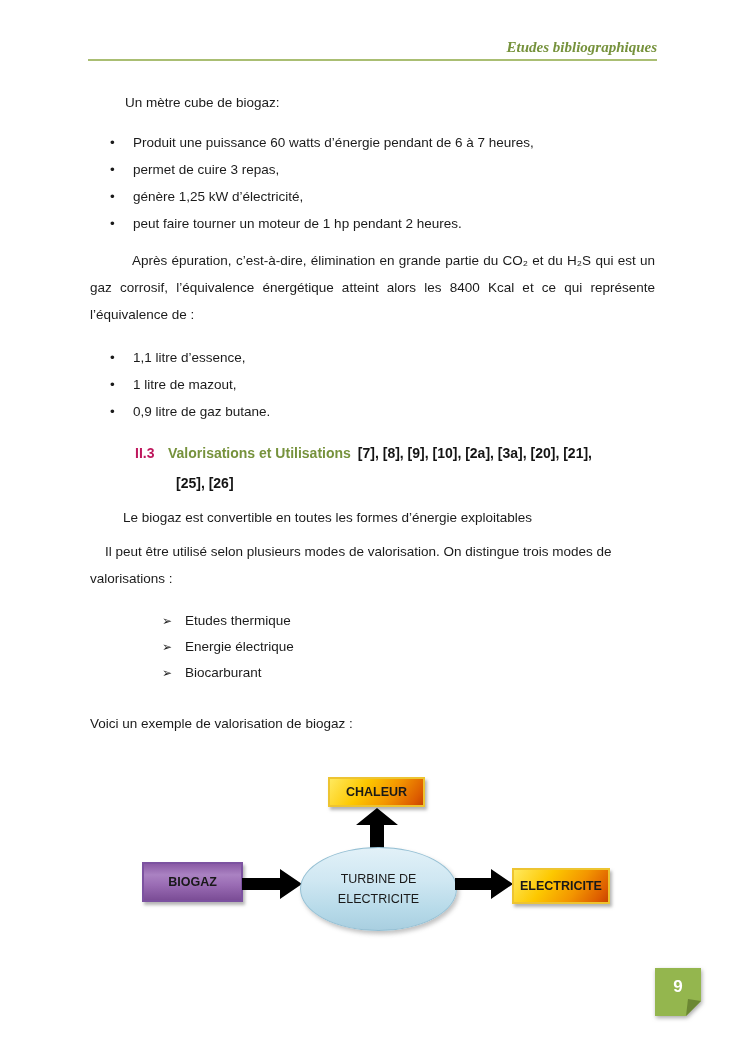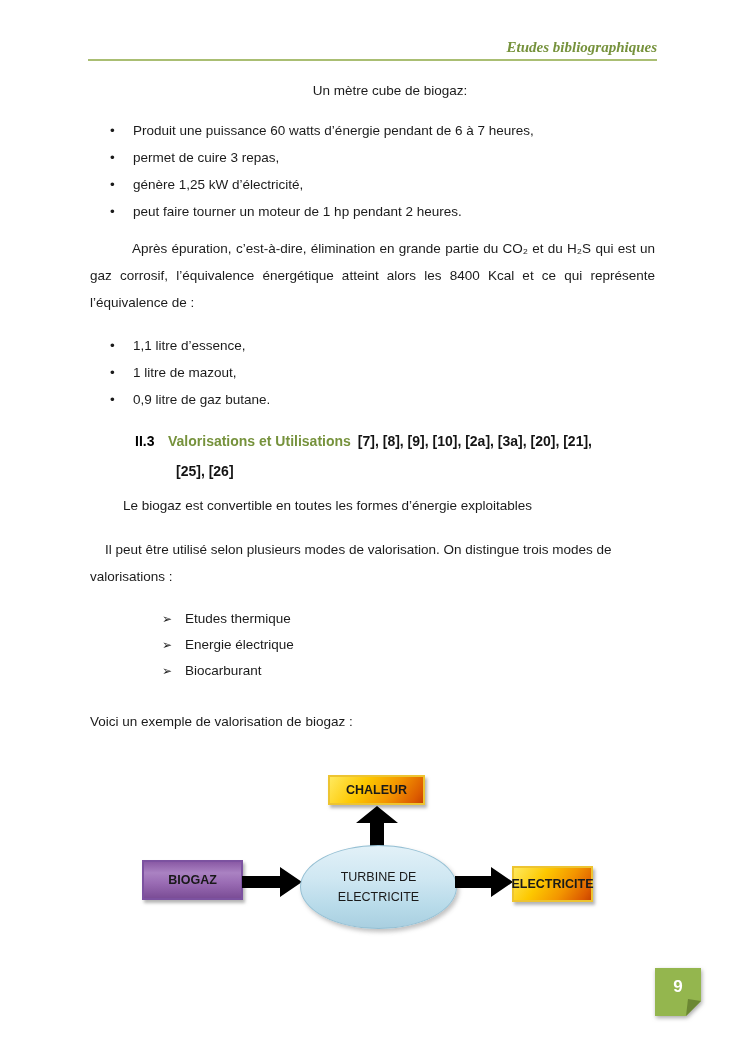--- a/index.html
+++ b/index.html
@@ -12,52 +12,52 @@
   .hdr {
     margin:38px 88px 0 88px; padding-bottom:3px;
     border-bottom:2px solid #aabe73; text-align:right;
   }
   .hdr-title {
     font-family:"Liberation Serif", serif; font-style:italic; font-weight:bold;
     font-size:15px; color:#76923c;margin-top:21px;
   }
   main { margin:0 90px; }
   p, li { font-size:13.5px; line-height:27px; }
-  .p-intro { margin-top:16px; text-indent:35px;text-align:center; }
+  .p-intro { margin-top:28px; text-indent:35px; }
   ul { list-style:none; }
   .blist { margin-top:13px; }
   .blist li { padding-left:20px; }
   .mk { display:inline-block; width:23px; }
   .p-epuration { margin-top:10px; text-indent:42px; text-align:justify; }
   .blist2 { margin-top:16px; }
   .blist2 li { padding-left:20px; }
   .sec-heading { margin-top:13px; margin-left:45px; display:flex; font-weight:bold; font-size:14px; line-height:30px; }
-  .sec-num { width:33px; color:#000000; flex:0 0 auto; }
+  .sec-num { width:33px; color:#be185d; flex:0 0 auto; }
   .sec-title { color:#76923c; margin-right:7px; }
   .sec-refs { color:#141414; }
   .block { display:block;padding-left:8px; }
   .p-convertible { margin-top:6px; text-indent:33px; }
-  .p-modes { margin-top:17px; text-indent:15px; }
+  .p-modes { margin-top:7px; text-indent:15px; }
   .alist { margin-top:16px; }
   .alist li { padding-left:72px; line-height:26px; }
   .alist .mk { font-size:12px; }
   .p-exemple { margin-top:24px; }
   
   .diagram { position:relative; margin-top:3px; height:205px; width:565px; }
   .dg-box {
     position:absolute; display:flex; align-items:center; justify-content:center;
     font-weight:bold; font-size:12.5px; color:#191919; text-align:center;
   }
   .dg-chaleur {
     left:238px; top:37px; width:97px; height:30px;
     background:linear-gradient(125deg,#ffe95e 0%,#fdc800 35%,#f39500 65%,#dd5c00 90%,#c84400 100%);
     border:2px solid #edc431; box-shadow:2px 3px 3px rgba(120,120,120,.55);
   }
   .dg-electricite {
-    left:422px; top:128px; width:81px; height:36px;
+    left:422px; top:128px; width:98px; height:36px;
     background:linear-gradient(125deg,#ffe95e 0%,#fdc800 35%,#f39500 65%,#dd5c00 90%,#c84400 100%);
     border:2px solid #edc431; box-shadow:2px 3px 3px rgba(120,120,120,.55);
   }
   .dg-biogaz {
     left:52px; top:122px; width:101px; height:40px;
     background:linear-gradient(180deg,#8a5aa5 0%,#aa82c2 30%,#9a6cb4 58%,#7b4d96 100%);
     border:2px solid #7c52a0; box-shadow:2px 3px 3px rgba(120,120,120,.55);
   }
   .dg-ellipse {
     position:absolute; left:210px; top:107px; width:157px; height:84px;

